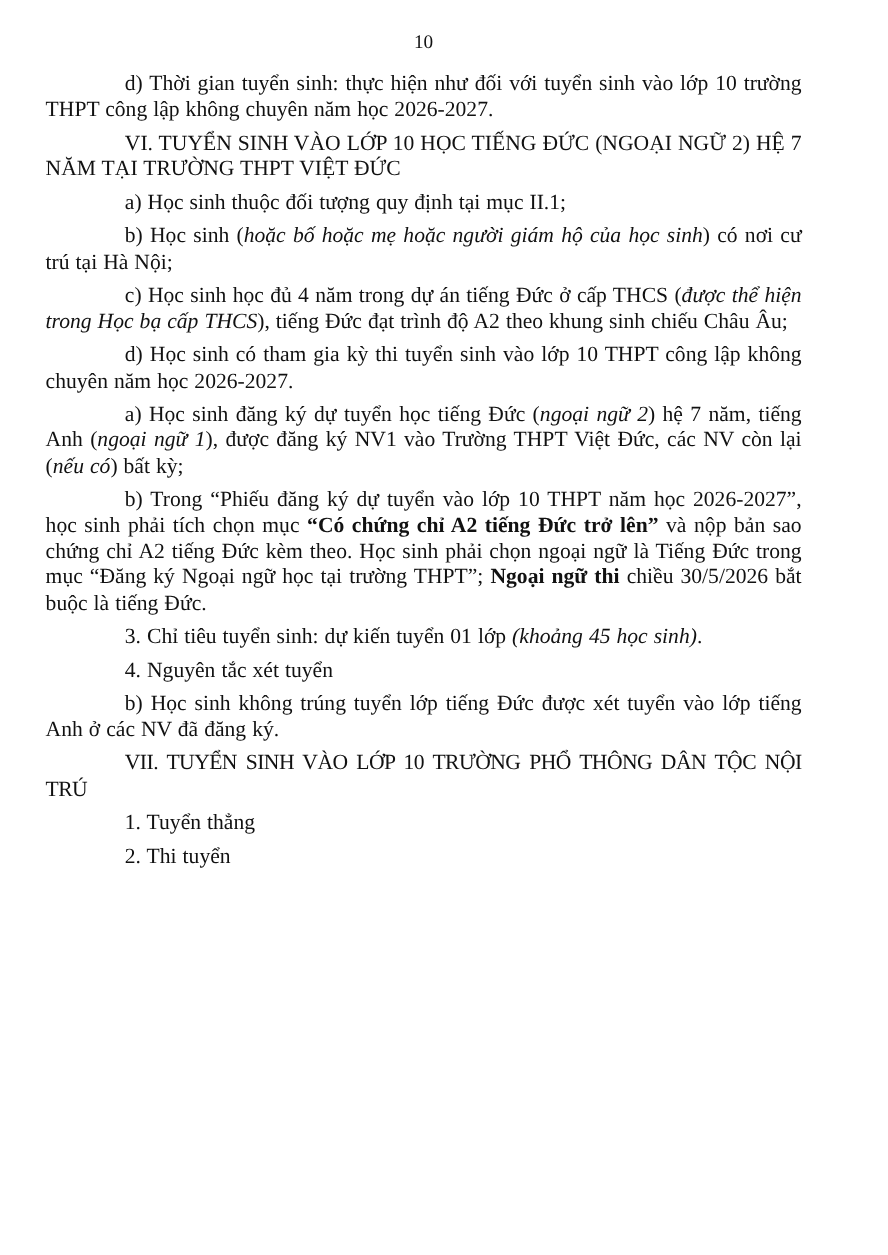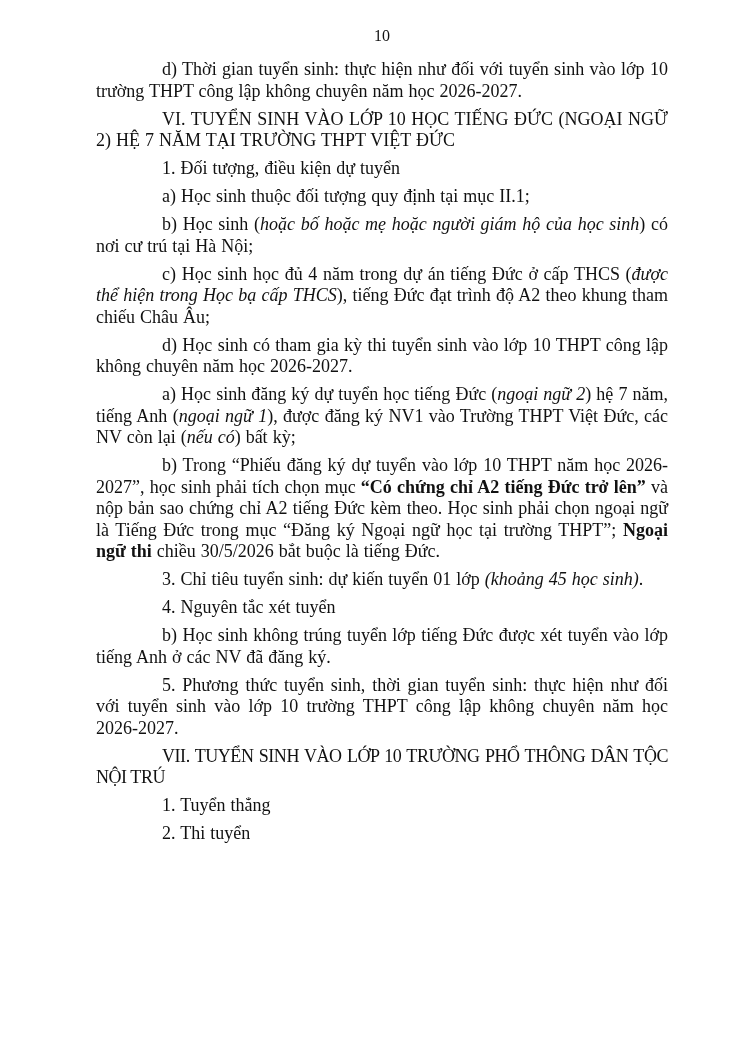--- a/index.html
+++ b/index.html
@@ -6,21 +6,21 @@
     margin: 0;
     padding: 0;
     background: #ffffff;
   }
   .page {
     position: relative;
     width: 740px;
     height: 1046px;
     background: #ffffff;
     box-sizing: border-box;
-    padding: 26px 72px 0 96px;
+    padding: 26px 72px 0 38px;
     overflow: hidden;
     font-family: "Liberation Serif", "DejaVu Serif", serif;
     color: #111111;
   }
   .page-number {
     text-align: center;
     font-size: 16px;
     line-height: 20px;
     margin: 0 0 13px 0;
   }
@@ -43,28 +43,26 @@
   .i { font-style: italic; }
 </style>
 </head>
 <body>
 
 <div class="page">
   <div class="page-number">10</div>
   <div class="doc-body">
       <p class="para body"><span>d) Thời gian tuyển sinh: thực hiện như đối với tuyển sinh vào lớp 10 trường THPT công lập không chuyên năm học 2026-2027.</span></p>
       <p class="para heading"><span>VI. TUYỂN SINH VÀO LỚP 10 HỌC TIẾNG ĐỨC (NGOẠI NGỮ 2) HỆ 7 NĂM TẠI TRƯỜNG THPT VIỆT ĐỨC</span></p>
-      <p class="para body"><span>1. Đối tượng, điều kiện dự tuyển</span></p>
       <p class="para body"><span>a) Học sinh thuộc đối tượng quy định tại mục II.1;</span></p>
       <p class="para body"><span>b) Học sinh (</span><span class="i">hoặc bố hoặc mẹ hoặc người giám hộ của học sinh</span><span>) có nơi cư trú tại Hà Nội;</span></p>
-      <p class="para body"><span>c) Học sinh học đủ 4 năm trong dự án tiếng Đức ở cấp THCS (</span><span class="i">được thể hiện trong Học bạ cấp THCS</span><span>), tiếng Đức đạt trình độ A2 theo khung tham chiếu Châu Âu;</span></p>
+      <p class="para body"><span>c) Học sinh học đủ 4 năm trong dự án tiếng Đức ở cấp THCS (</span><span class="i">được thể hiện trong Học bạ cấp THCS</span><span>), tiếng Đức đạt trình độ A2 theo khung sinh chiếu Châu Âu;</span></p>
       <p class="para body"><span>d) Học sinh có tham gia kỳ thi tuyển sinh vào lớp 10 THPT công lập không chuyên năm học 2026-2027.</span></p>
       <p class="para body"><span>a) Học sinh đăng ký dự tuyển học tiếng Đức (</span><span class="i">ngoại ngữ 2</span><span>) hệ 7 năm, tiếng Anh (</span><span class="i">ngoại ngữ 1</span><span>), được đăng ký NV1 vào Trường THPT Việt Đức, các NV còn lại (</span><span class="i">nếu có</span><span>) bất kỳ;</span></p>
       <p class="para body"><span>b) Trong “Phiếu đăng ký dự tuyển vào lớp 10 THPT năm học 2026-2027”, học sinh phải tích chọn mục </span><span class="b">“Có chứng chỉ A2 tiếng Đức trở lên”</span><span> và nộp bản sao chứng chỉ A2 tiếng Đức kèm theo. Học sinh phải chọn ngoại ngữ là Tiếng Đức trong mục “Đăng ký Ngoại ngữ học tại trường THPT”; </span><span class="b">Ngoại ngữ thi</span><span> chiều 30/5/2026 bắt buộc là tiếng Đức.</span></p>
       <p class="para body"><span>3. Chỉ tiêu tuyển sinh: dự kiến tuyển 01 lớp </span><span class="i">(khoảng 45 học sinh)</span><span>.</span></p>
       <p class="para body"><span>4. Nguyên tắc xét tuyển</span></p>
       <p class="para body"><span>b) Học sinh không trúng tuyển lớp tiếng Đức được xét tuyển vào lớp tiếng Anh ở các NV đã đăng ký.</span></p>
-      <p class="para body"><span>5. Phương thức tuyển sinh, thời gian tuyển sinh: thực hiện như đối với tuyển sinh vào lớp 10 trường THPT công lập không chuyên năm học 2026-2027.</span></p>
       <p class="para heading condensed"><span>VII. TUYỂN SINH VÀO LỚP 10 TRƯỜNG PHỔ THÔNG DÂN TỘC NỘI TRÚ</span></p>
       <p class="para body"><span>1. Tuyển thẳng</span></p>
       <p class="para body"><span>2. Thi tuyển</span></p>
     </div>
 </div>
 
 </body></html>

